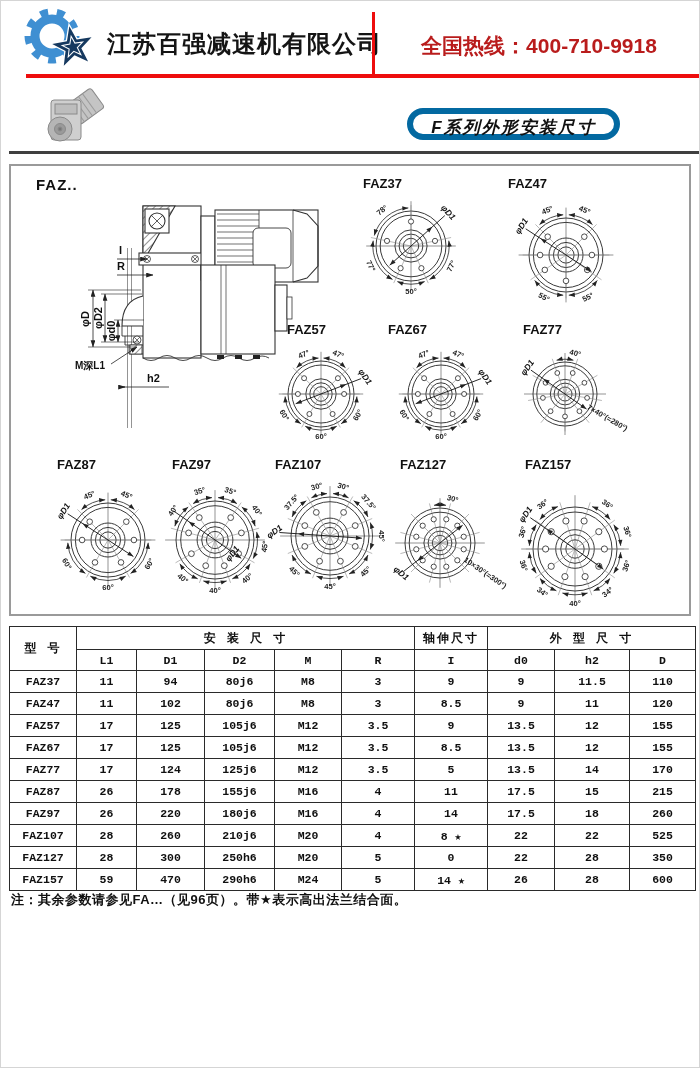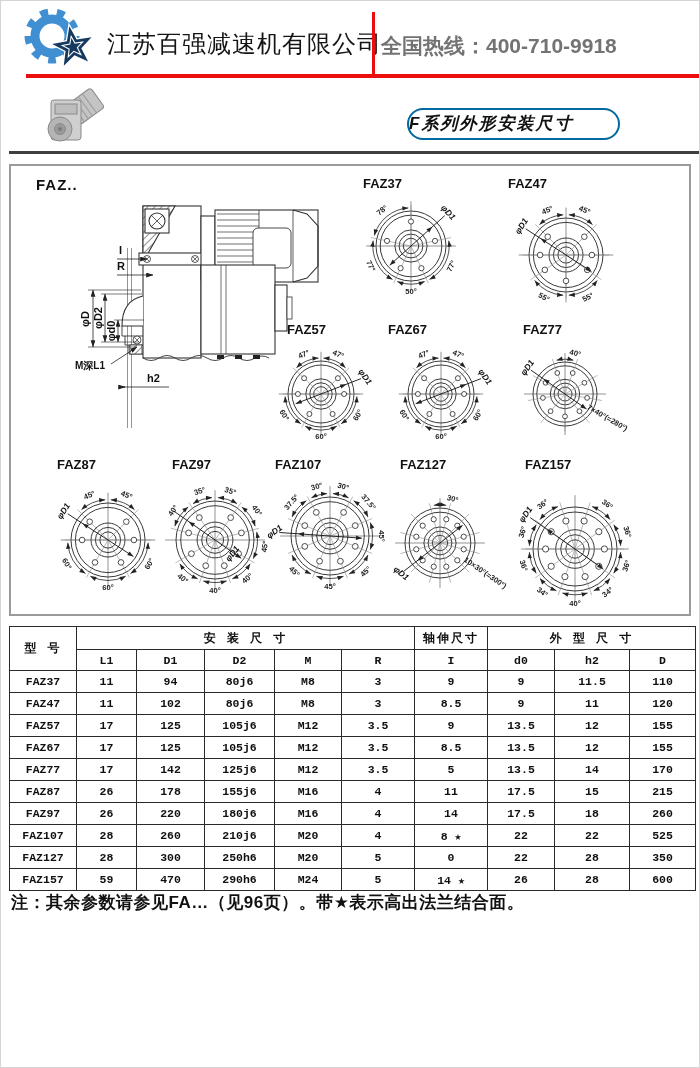--- a/index.html
+++ b/index.html
@@ -1,45 +1,45 @@
 <!DOCTYPE html>
 <html><head>
 <meta charset="utf-8">
 <style>
   html,body{margin:0;padding:0;background:#fff;}
   .page{position:relative;width:700px;height:1068px;background:#fff;border:1px solid #d5d5d5;
         box-sizing:border-box;overflow:hidden;font-family:"Liberation Sans","DejaVu Sans",sans-serif;}
   .abs{position:absolute;}
-  .company{left:106px;top:27px;font-size:24px;font-weight:normal;color:#141414;letter-spacing:1px;}
-  .hotline{left:380px;top:31px;width:316px;font-size:21px;font-weight:bold;color:#737373;}
+  .company{left:106px;top:27px;font-size:24px;font-weight:bold;color:#141414;letter-spacing:1px;}
+  .hotline{left:380px;top:31px;width:316px;text-align:center;font-size:21px;font-weight:bold;color:#b91c1c;}
   .vline{left:371px;top:11px;width:3px;height:63px;background:#ee0d0d;}
   .red-rule{left:25px;top:73px;width:674px;height:4px;background:#ee0d0d;}
-  .pill{left:406px;top:107px;width:213px;height:32px;border:2px solid #0369a1;border-radius:17px;
-        box-sizing:border-box;line-height:28px;font-size:17px;font-weight:bold;
+  .pill{left:406px;top:107px;width:213px;height:32px;border:6px solid #0369a1;border-radius:17px;
+        box-sizing:border-box;text-align:center;line-height:28px;font-size:17px;font-weight:bold;
         font-style:italic;letter-spacing:2px;color:#111;background:#fff;}
   .dark-rule{left:8px;top:150px;width:690px;height:3px;background:#3f3f3f;}
   .panel{left:8px;top:163px;width:682px;height:452px;border:2px solid #9a9a9a;box-sizing:border-box;background:#fff;text-align:right;}
   #dsvg{display:block;}
   .cl{stroke:#666;stroke-width:0.7;}
   .thin{stroke:#8a8a8a;stroke-width:0.6;}
   .cir{stroke:#3a3a3a;stroke-width:1;fill:none;}
   .fname{font:bold 13px "Liberation Sans","DejaVu Sans",sans-serif;fill:#111;stroke:none;}
   .fazmain{font:bold 15px "Liberation Sans","DejaVu Sans",sans-serif;fill:#111;stroke:none;letter-spacing:1px;}
   .alab{font:bold 7.6px "Liberation Sans","DejaVu Sans",sans-serif;fill:#1c1c1c;stroke:none;}
   .fphi{font:italic bold 8.5px "Liberation Sans","DejaVu Sans",sans-serif;fill:#111;stroke:none;}
   .dtext{font:bold 11px "Liberation Sans","DejaVu Sans",sans-serif;fill:#111;stroke:none;}
   .dtexts{font:bold 10px "Liberation Sans","DejaVu Sans",sans-serif;fill:#111;stroke:none;}
   table.dims{left:8px;top:625px;width:687px;position:absolute;border-collapse:collapse;table-layout:fixed;
         font-size:11.5px;font-weight:bold;color:#101010;font-family:Liberation Mono, monospace;}
   table.dims th,table.dims td{border:1.5px solid #2a2a2a;padding:0;text-align:center;vertical-align:middle;
         font-weight:bold;background:#fff;overflow:hidden;}
   tr.grow th{height:22px;font-size:12px;letter-spacing:2px;}
   tr.srow th{height:20px;}
   table.dims tbody td{height:21px;}
-  .note{left:10px;top:890px;font-size:17px;font-weight:bold;color:#111;letter-spacing:0.5px;}
+  .note{left:10px;top:890px;font-size:13px;font-weight:bold;color:#111;letter-spacing:0.5px;}
 </style>
 </head>
 <body>
 
 <div class="page">
 
   <svg class="abs" style="left:20px;top:5px" width="82" height="66" viewBox="0 0 82 66">
     <g>
       <circle cx="31" cy="30" r="23" fill="none" stroke="#3f8fd2" stroke-width="9" stroke-dasharray="7.5 8.56"></circle>
       <circle cx="31" cy="30" r="17" fill="none" stroke="#3f8fd2" stroke-width="9"></circle>
@@ -753,21 +753,21 @@
           <td>M12</td>
           <td>3.5</td>
           <td>8.5</td>
           <td>13.5</td>
           <td>12</td>
           <td>155</td>
         </tr>
         <tr>
           <td>FAZ77</td>
           <td>17</td>
-          <td>142</td>
+          <td>124</td>
           <td>125j6</td>
           <td>M12</td>
           <td>3.5</td>
           <td>5</td>
           <td>13.5</td>
           <td>14</td>
           <td>170</td>
         </tr>
         <tr>
           <td>FAZ87</td>

